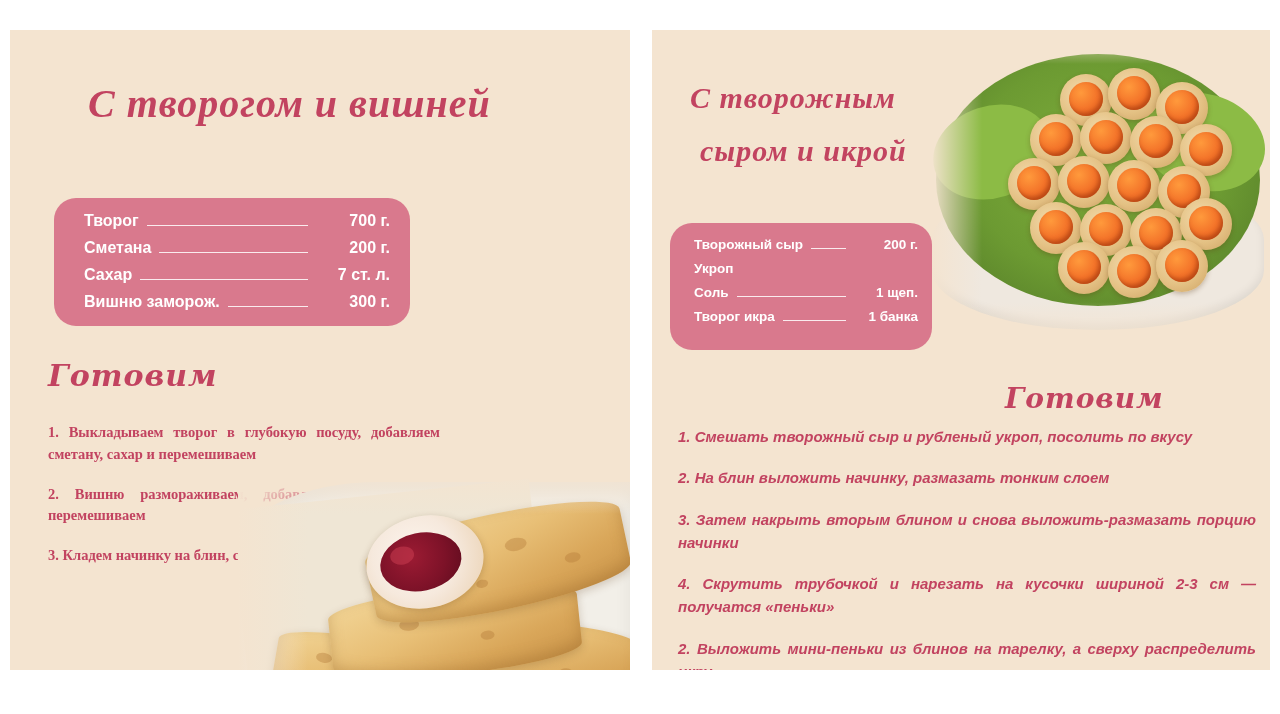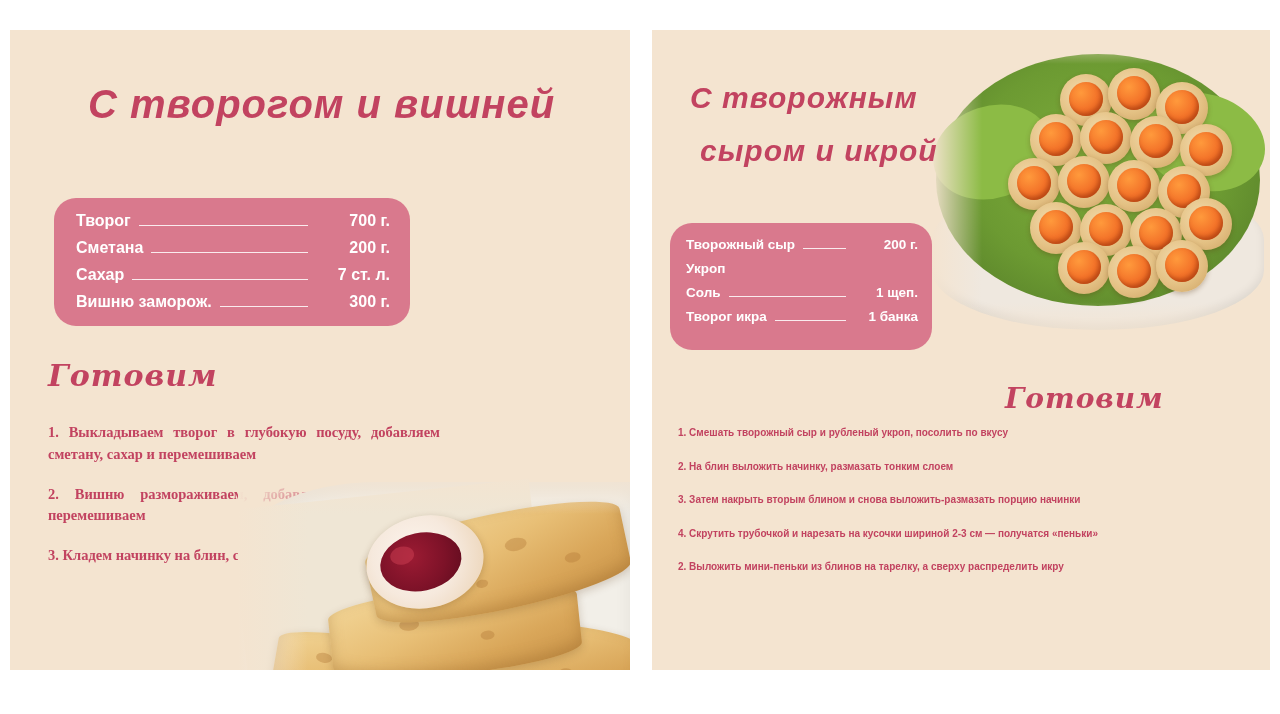--- a/index.html
+++ b/index.html
@@ -33,21 +33,21 @@
   }
   .card-right {
     left: 652px;
     top: 30px;
     width: 618px;
     height: 640px;
   }
 
   
   .script-title {
-    font-family: Liberation Sans, sans-serif;
+    font-family: Liberation Serif, serif;
     font-style: italic;
     font-weight: bold;
     color: #c24360;
     letter-spacing: 1px;
   }
   .title-left {
     position: absolute;
     left: 78px;
     top: 50px;
     font-size: 40px;
@@ -97,21 +97,21 @@
     white-space: nowrap;
   }
   .ing-panel-left .ing-row {
     font-size: 16px;
     height: 27px;
   }
   .ing-panel-right .ing-row {
     font-size: 13.5px;
     height: 24px;
   }
-  .ing-name { flex: 0 0 auto; }
+  .ing-name { flex: 0 0 auto; margin-left: 8px; }
   .ing-dots {
     flex: 1 1 auto;
     border-bottom: 1.6px solid rgba(255,255,255,0.85);
     margin: 0 8px 5px 8px;
     min-width: 6px;
   }
   .ing-dots.empty { border-bottom: none; }
   .ing-qty {
     flex: 0 0 auto;
     text-align: right;
@@ -148,22 +148,23 @@
     left: 38px;
     top: 392px;
     width: 392px;
     font-size: 14.5px;
     line-height: 1.5;
   }
   .steps-right {
     left: 26px;
     top: 395px;
     width: 578px;
-    font-size: 10px;
+    font-size: 15px;
     line-height: 1.55;
+    font-style: italic;
   }
   .step { margin-bottom: 18px; }
   .steps-left .step { text-align: justify; font-family: Liberation Serif, serif; }
   .steps-right .step { text-align: justify; }
   .step:last-child { margin-bottom: 0; }
 
   
   .photo-left {
     position: absolute;
     left: 228px;

